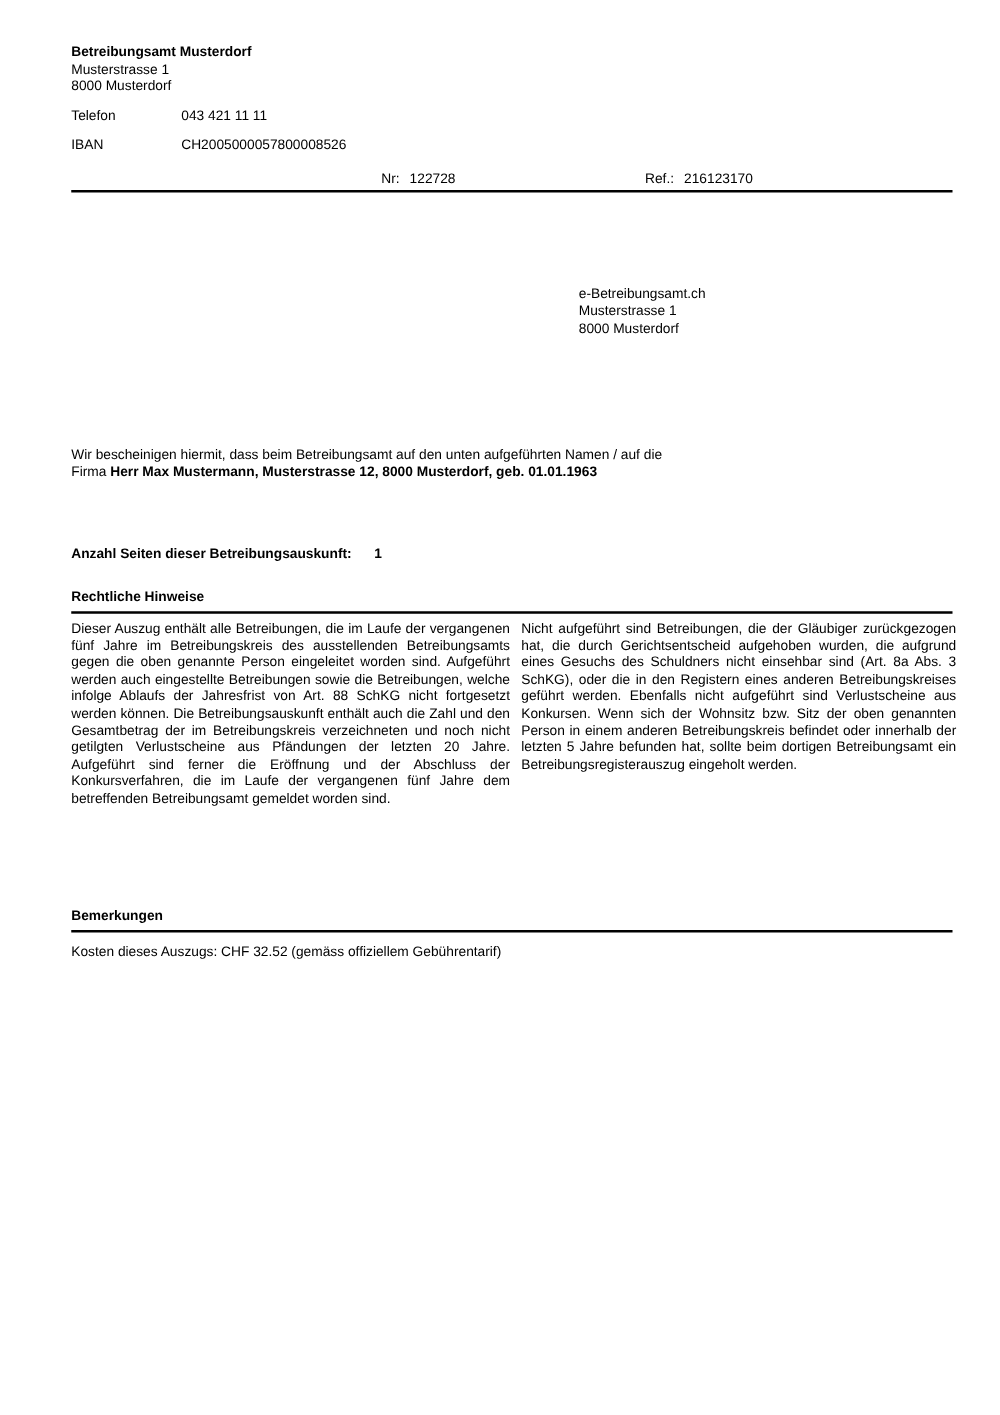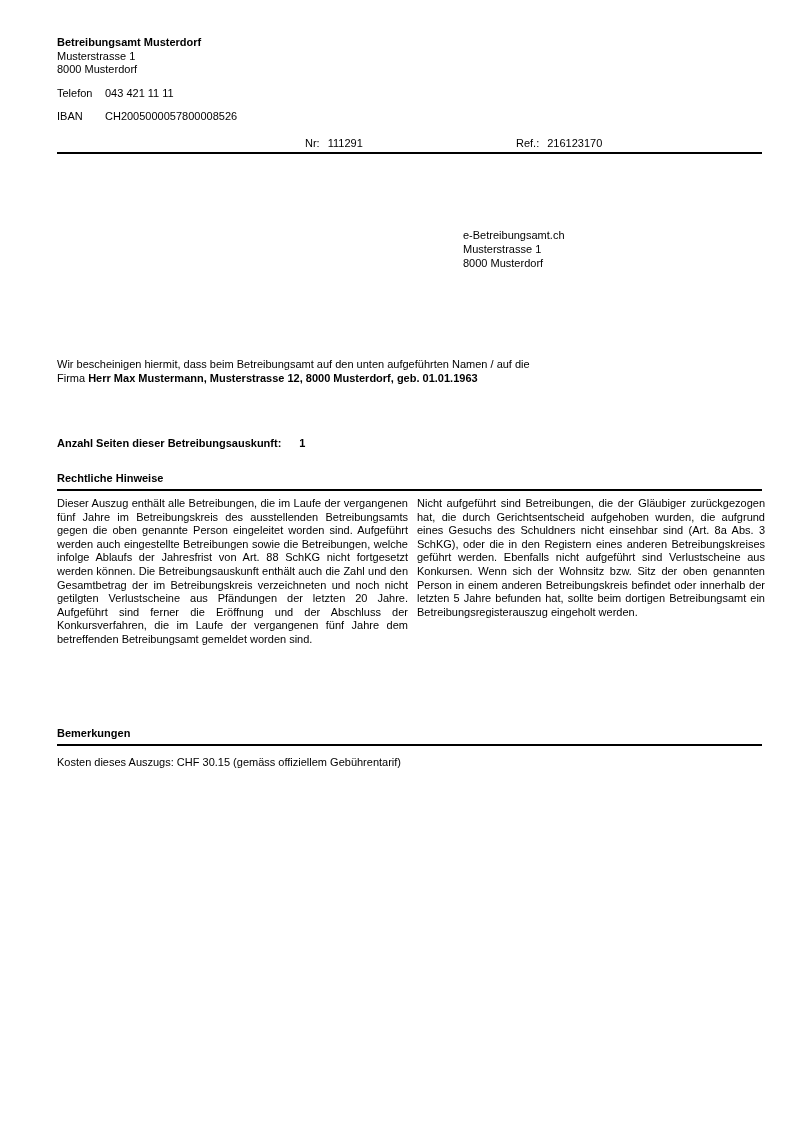--- a/index.html
+++ b/index.html
@@ -9,21 +9,21 @@
     background:#ffffff;
     font-family:"Liberation Sans", sans-serif;
     color:#000000;
     font-size:11px;
     overflow:hidden;
   }
   .abs{position:absolute;}
   .b{font-weight:bold;}
   .rule{position:absolute;height:2px;background:#000;}
   .sender{left:57px;top:36px;line-height:13.5px;}
-  .sender .row{display:flex;margin-top:10px;}
+  .sender .row{display:flex;margin-top:10px;gap:40px;}
   .sender .lbl{width:48px;}
   .title-block{left:305px;top:57px;}
   .doc-title{font-size:17px;font-weight:bold;letter-spacing:.2px;}
   .doc-subtitle{font-size:11px;font-weight:bold;margin-top:11px;}
   .meta-nr{left:305px;top:137px;}
   .meta-ref{left:516px;top:137px;}
   .meta-nr .lbl,.meta-ref .lbl{margin-right:8px;}
   .recipient{left:463px;top:228px;line-height:14px;}
   .certify{left:57px;top:357px;width:640px;line-height:14px;}
   .pages{left:57px;top:437px;font-weight:bold;}
@@ -50,21 +50,21 @@
       <span>043 421 11 11</span>
     </div>
     <div class="row">
       <span class="lbl">IBAN</span>
       <span>CH2005000057800008526</span>
     </div>
   </div>
 
 
   <div class="abs meta-nr">
-    <span class="lbl">Nr:</span><span>111291</span>
+    <span class="lbl">Nr:</span><span>122728</span>
   </div>
   <div class="abs meta-ref">
     <span class="lbl">Ref.:</span><span>216123170</span>
   </div>
   <div class="rule" style="left:57px;top:152px;width:705px;"></div>
 
   <div class="abs recipient">
     <div>e-Betreibungsamt.ch</div>
     <div>Musterstrasse 1</div>
     <div>8000 Musterdorf</div>
@@ -79,21 +79,21 @@
     <span>Anzahl Seiten dieser Betreibungsauskunft:</span><span class="val">1</span>
   </div>
 
   <div class="abs sec-heading" style="left:57px;top:472px;">Rechtliche Hinweise</div>
   <div class="rule" style="left:57px;top:489px;width:705px;"></div>
   <div class="abs legal-left">Dieser Auszug enthält alle Betreibungen, die im Laufe der vergangenen fünf Jahre im Betreibungskreis des ausstellenden Betreibungsamts gegen die oben genannte Person eingeleitet worden sind. Aufgeführt werden auch eingestellte Betreibungen sowie die Betreibungen, welche infolge Ablaufs der Jahresfrist von Art. 88 SchKG nicht fortgesetzt werden können. Die Betreibungsauskunft enthält auch die Zahl und den Gesamtbetrag der im Betreibungskreis verzeichneten und noch nicht getilgten Verlustscheine aus Pfändungen der letzten 20 Jahre. Aufgeführt sind ferner die Eröffnung und der Abschluss der Konkursverfahren, die im Laufe der vergangenen fünf Jahre dem betreffenden Betreibungsamt gemeldet worden sind.</div>
   <div class="abs legal-right">Nicht aufgeführt sind Betreibungen, die der Gläubiger zurückgezogen hat, die durch Gerichtsentscheid aufgehoben wurden, die aufgrund eines Gesuchs des Schuldners nicht einsehbar sind (Art. 8a Abs. 3 SchKG), oder die in den Registern eines anderen Betreibungskreises geführt werden. Ebenfalls nicht aufgeführt sind Verlustscheine aus Konkursen. Wenn sich der Wohnsitz bzw. Sitz der oben genannten Person in einem anderen Betreibungskreis befindet oder innerhalb der letzten 5 Jahre befunden hat, sollte beim dortigen Betreibungsamt ein Betreibungsregisterauszug eingeholt werden.</div>
 
   <div class="abs sec-heading" style="left:57px;top:727px;">Bemerkungen</div>
   <div class="rule" style="left:57px;top:744px;width:705px;"></div>
-  <div class="abs cost">Kosten dieses Auszugs: CHF 30.15 (gemäss offiziellem Gebührentarif)</div>
+  <div class="abs cost">Kosten dieses Auszugs: CHF 32.52 (gemäss offiziellem Gebührentarif)</div>
 
   <div class="abs signature">
     <div>8000 Musterdorf, 01.01.2024</div>
     <div>Betreibungsamt Musterdorf</div>
   </div>
 
   <div class="abs page-num">1/1</div>
 
 </div>
 

